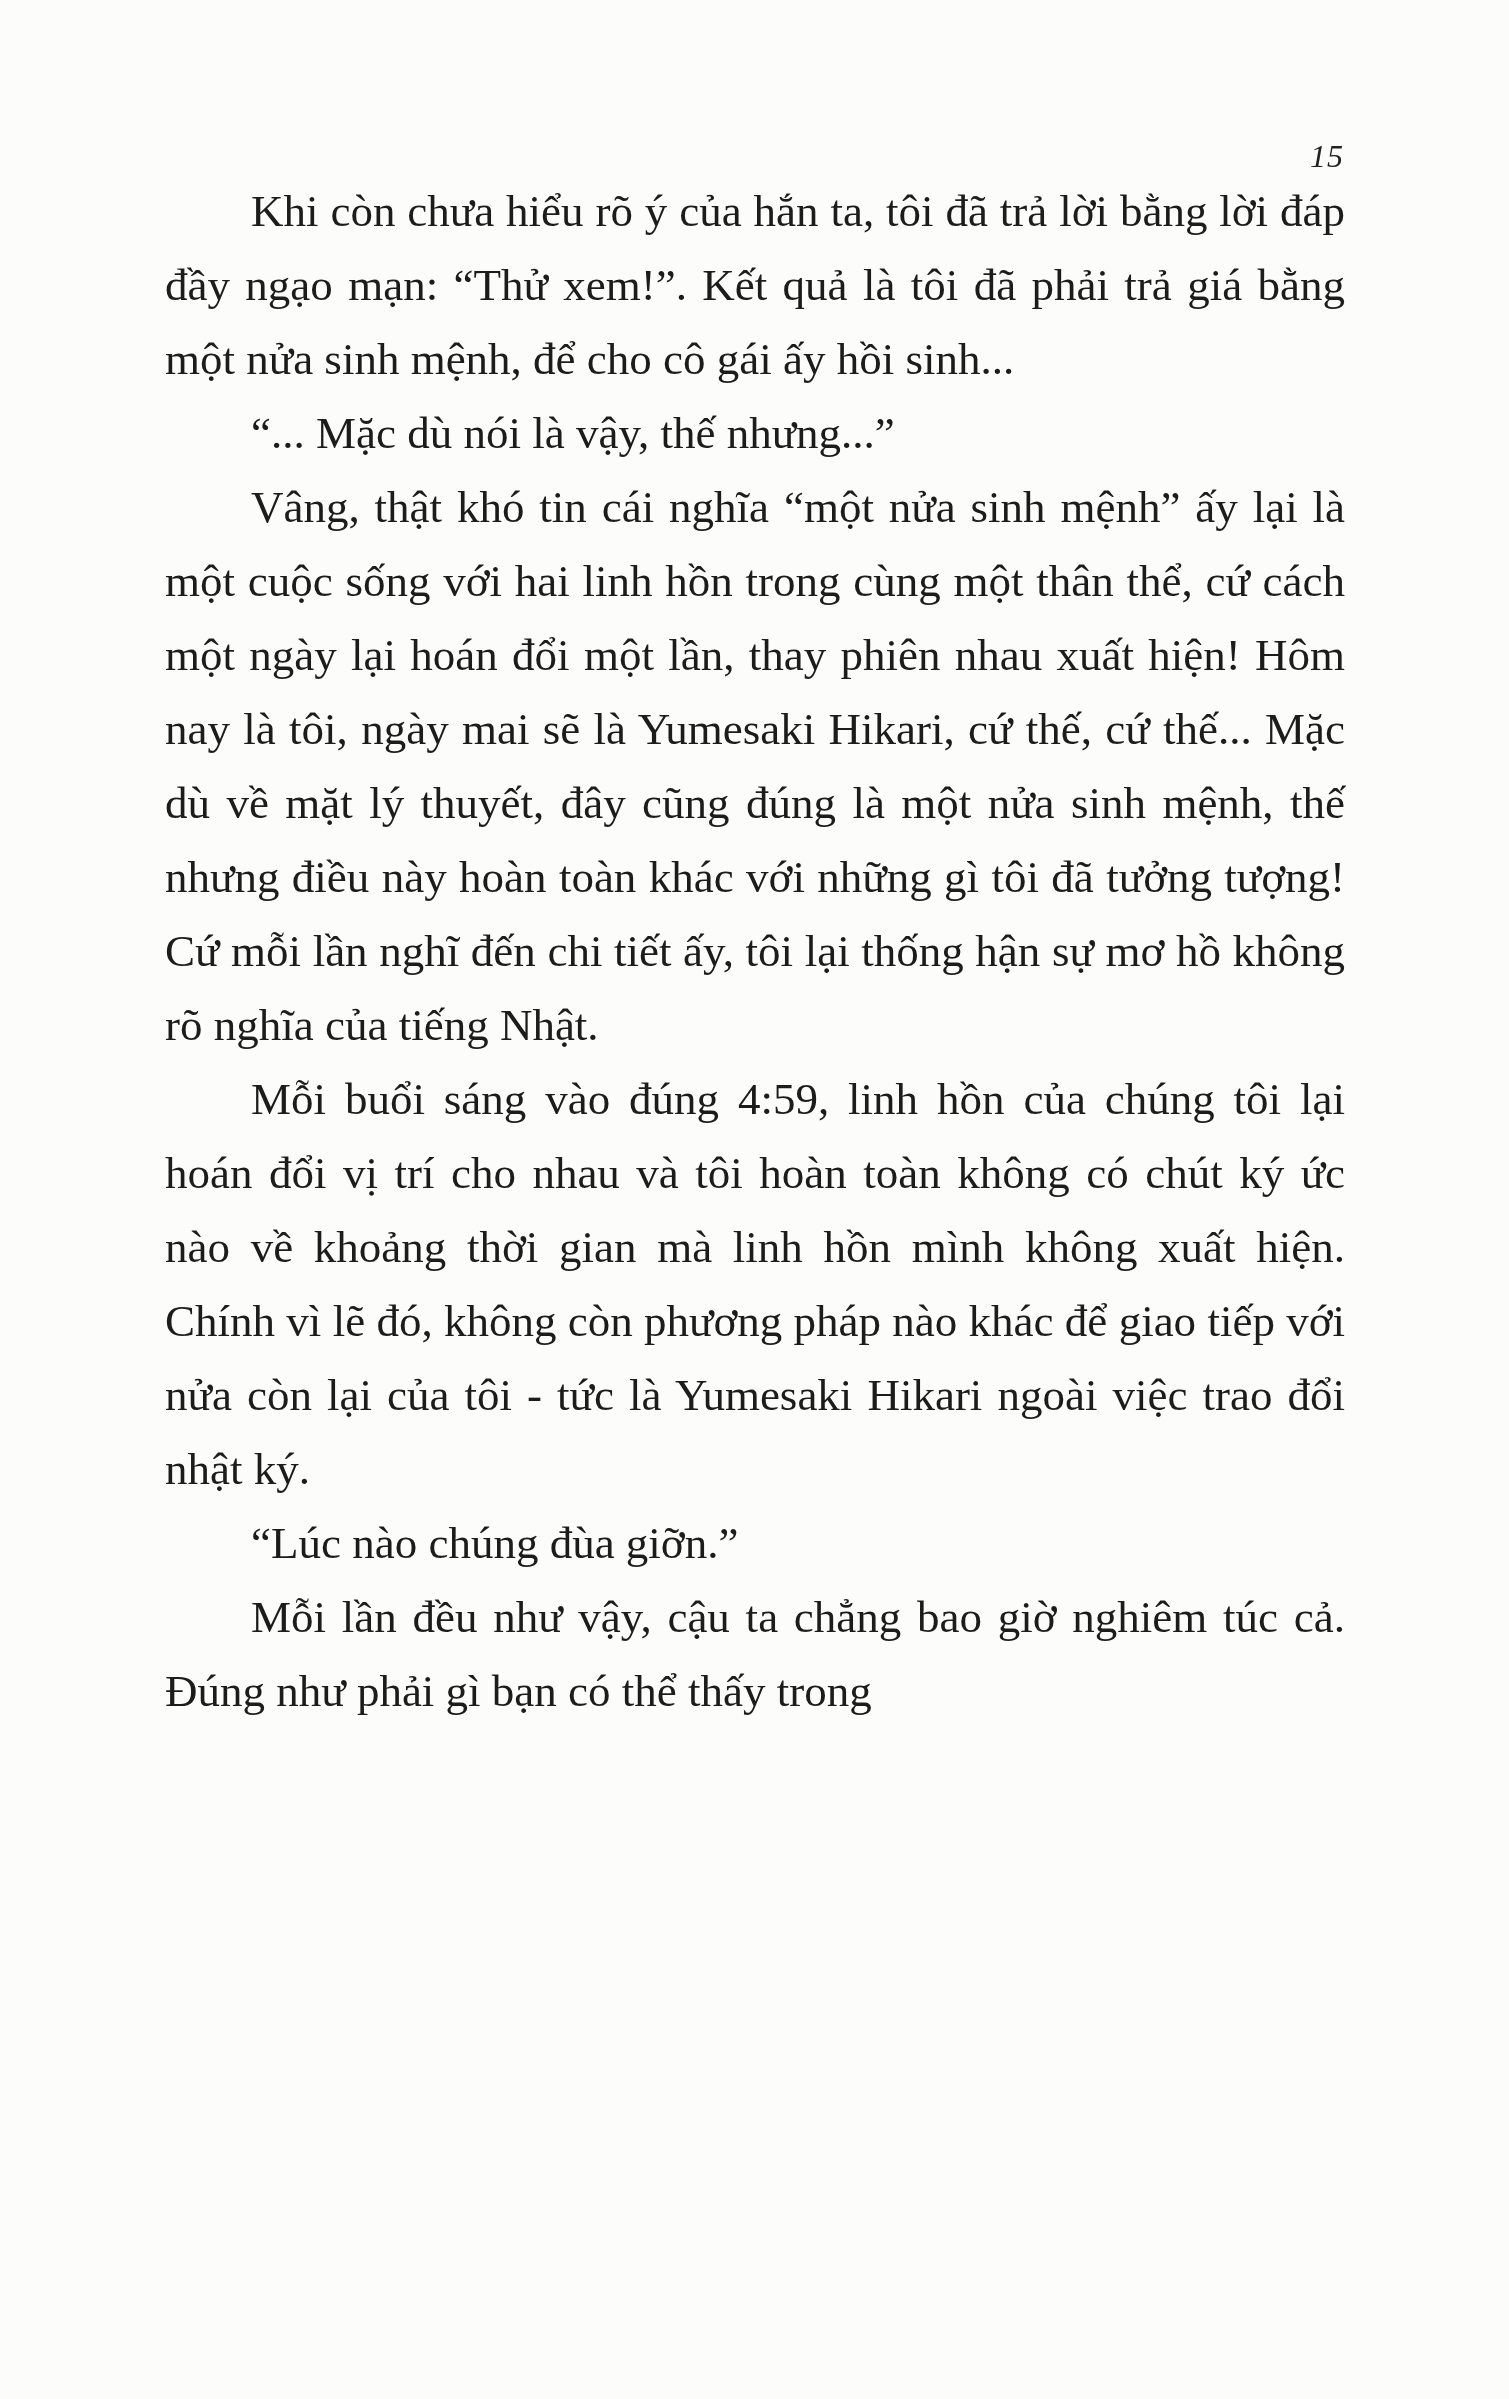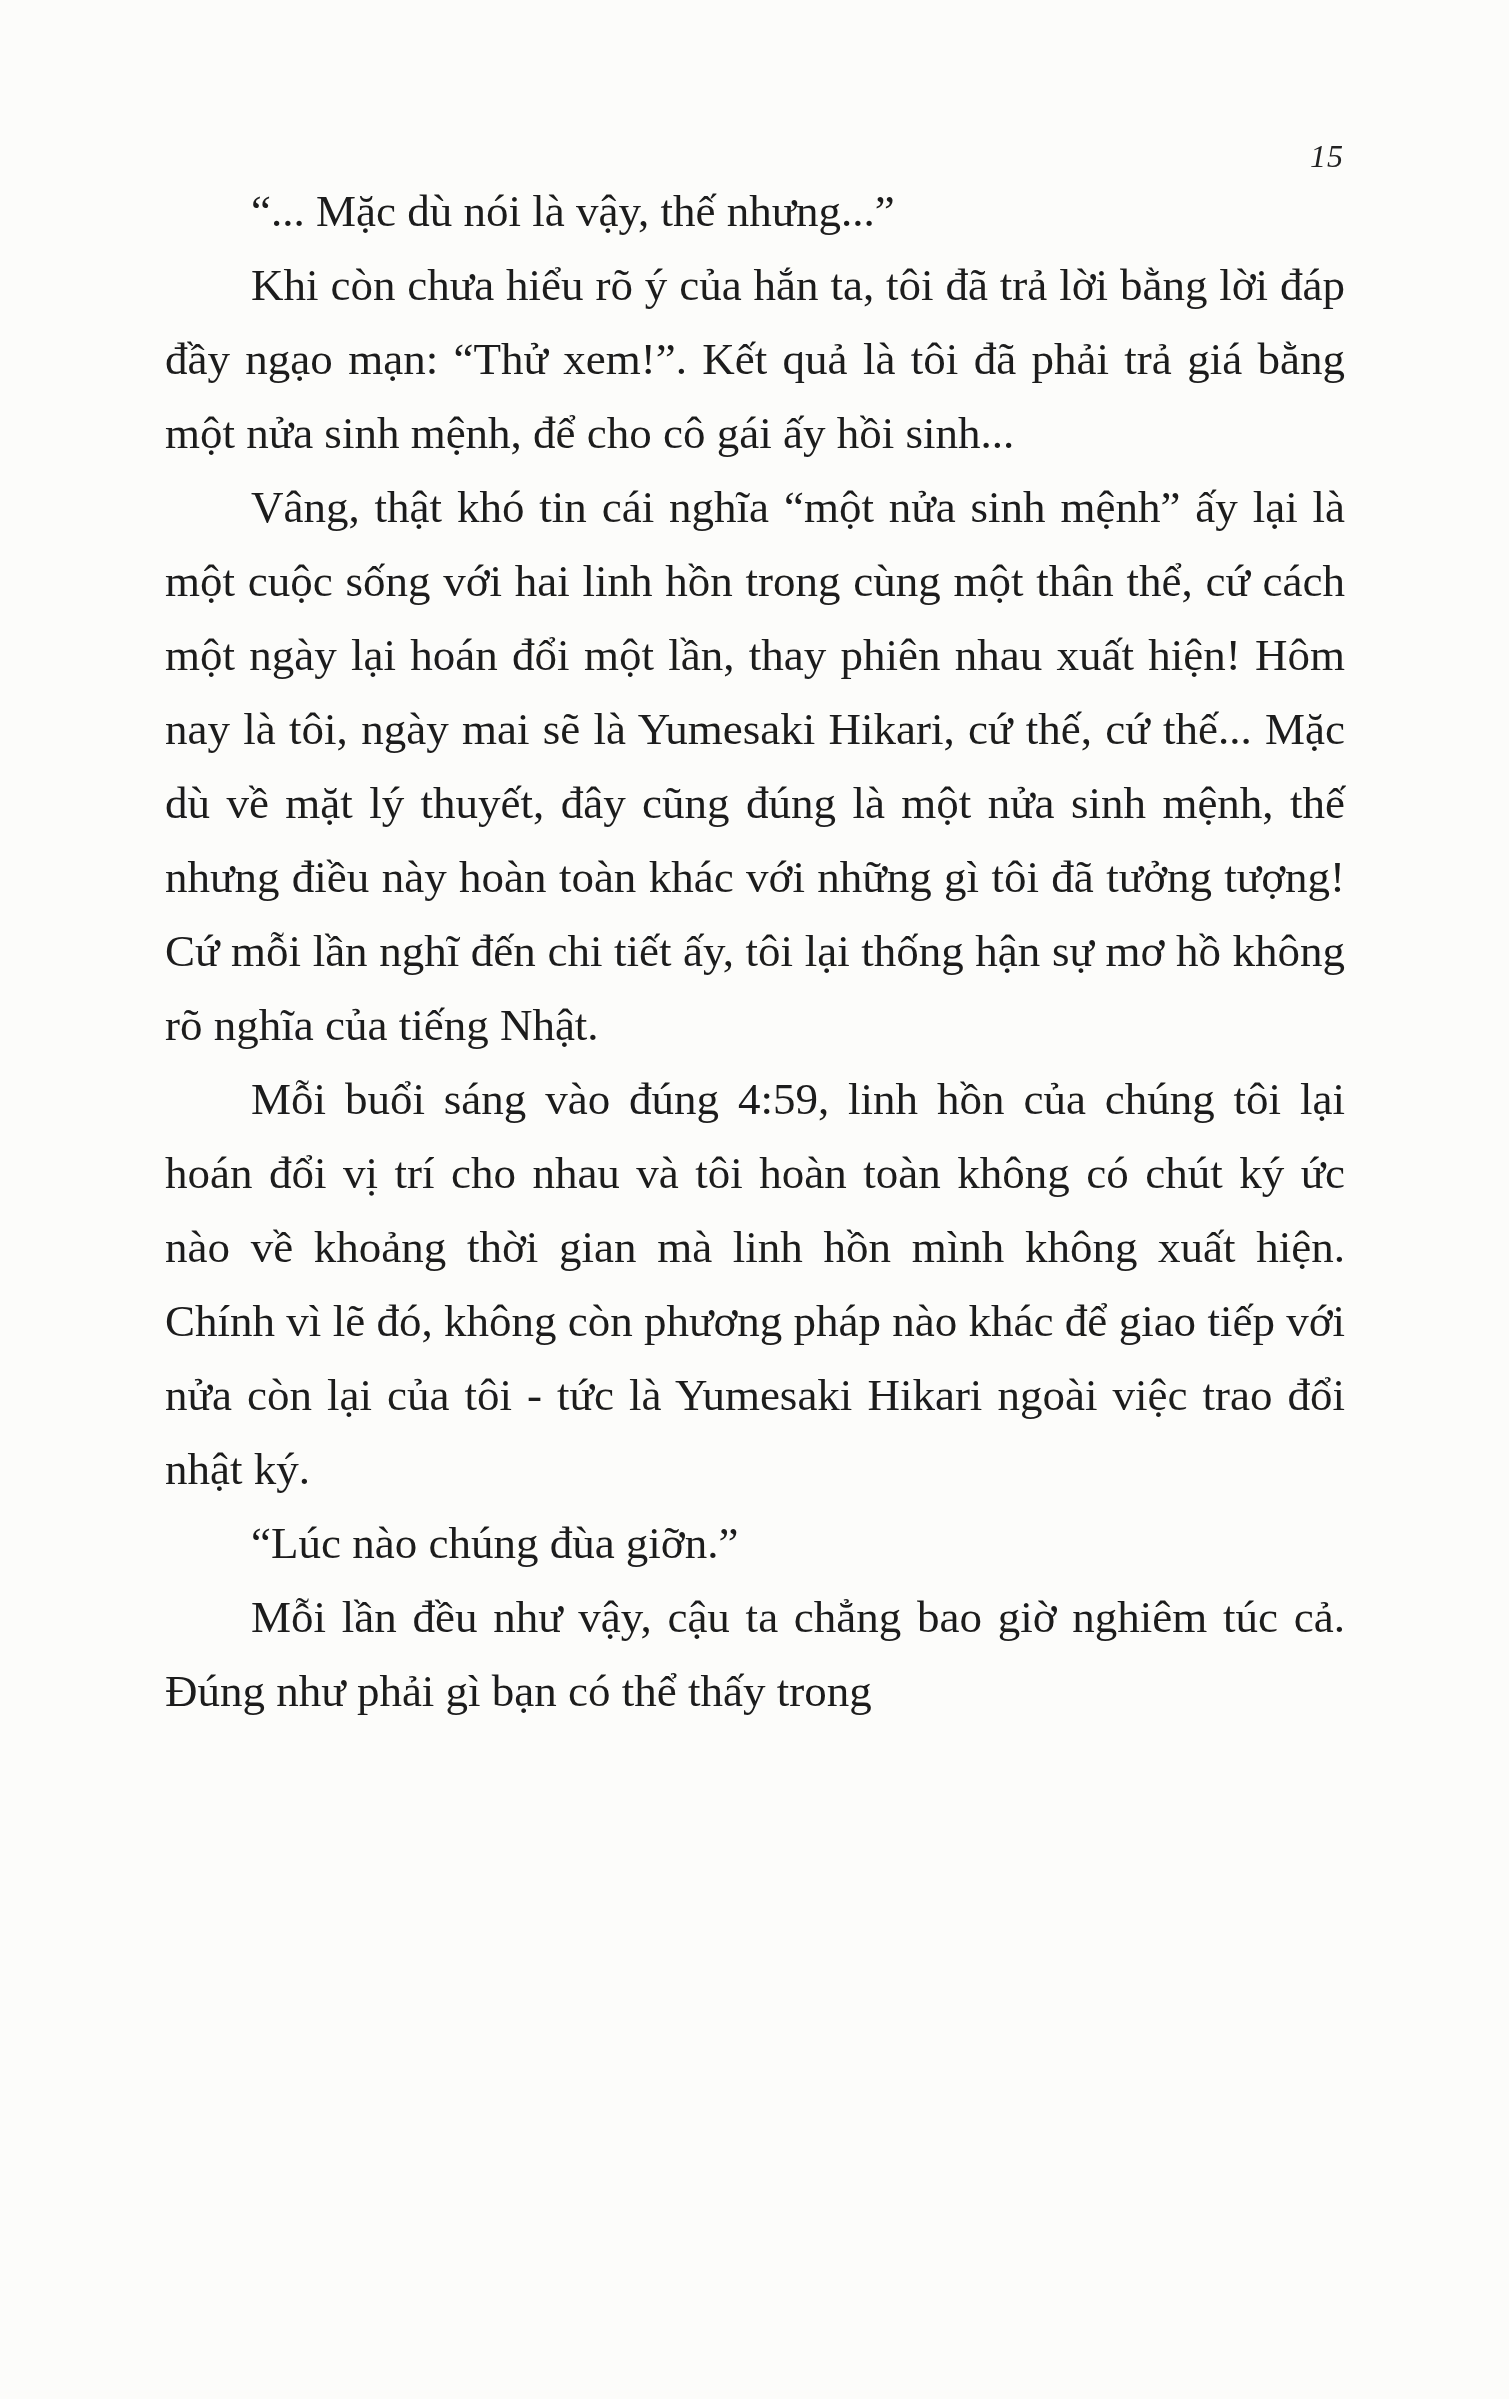--- a/index.html
+++ b/index.html
@@ -46,22 +46,22 @@
   }
 </style>
 </head>
 <body>
 
 <div class="book-page">
 
   <div class="page-number">15</div>
 
   <div class="text-block">
+    <p>Khi còn chưa hiểu rõ ý của hắn ta, tôi đã trả lời bằng lời đáp đầy ngạo mạn: “Thử xem!”. Kết quả là tôi đã phải trả giá bằng một nửa sinh mệnh, để cho cô gái ấy hồi sinh...</p>
     <p>“... Mặc dù nói là vậy, thế nhưng...”</p>
-    <p>Khi còn chưa hiểu rõ ý của hắn ta, tôi đã trả lời bằng lời đáp đầy ngạo mạn: “Thử xem!”. Kết quả là tôi đã phải trả giá bằng một nửa sinh mệnh, để cho cô gái ấy hồi sinh...</p>
     <p>Vâng, thật khó tin cái nghĩa “một nửa sinh mệnh” ấy lại là một cuộc sống với hai linh hồn trong cùng một thân thể, cứ cách một ngày lại hoán đổi một lần, thay phiên nhau xuất hiện! Hôm nay là tôi, ngày mai sẽ là Yumesaki Hikari, cứ thế, cứ thế... Mặc dù về mặt lý thuyết, đây cũng đúng là một nửa sinh mệnh, thế nhưng điều này hoàn toàn khác với những gì tôi đã tưởng tượng! Cứ mỗi lần nghĩ đến chi tiết ấy, tôi lại thống hận sự mơ hồ không rõ nghĩa của tiếng Nhật.</p>
     <p>Mỗi buổi sáng vào đúng 4:59, linh hồn của chúng tôi lại hoán đổi vị trí cho nhau và tôi hoàn toàn không có chút ký ức nào về khoảng thời gian mà linh hồn mình không xuất hiện. Chính vì lẽ đó, không còn phương pháp nào khác để giao tiếp với nửa còn lại của tôi - tức là Yumesaki Hikari ngoài việc trao đổi nhật ký.</p>
     <p>“Lúc nào chúng đùa giỡn.”</p>
     <p>Mỗi lần đều như vậy, cậu ta chẳng bao giờ nghiêm túc cả. Đúng như phải gì bạn có thể thấy trong</p>
   </div>
 
 </div>
 
 
 </body></html>

